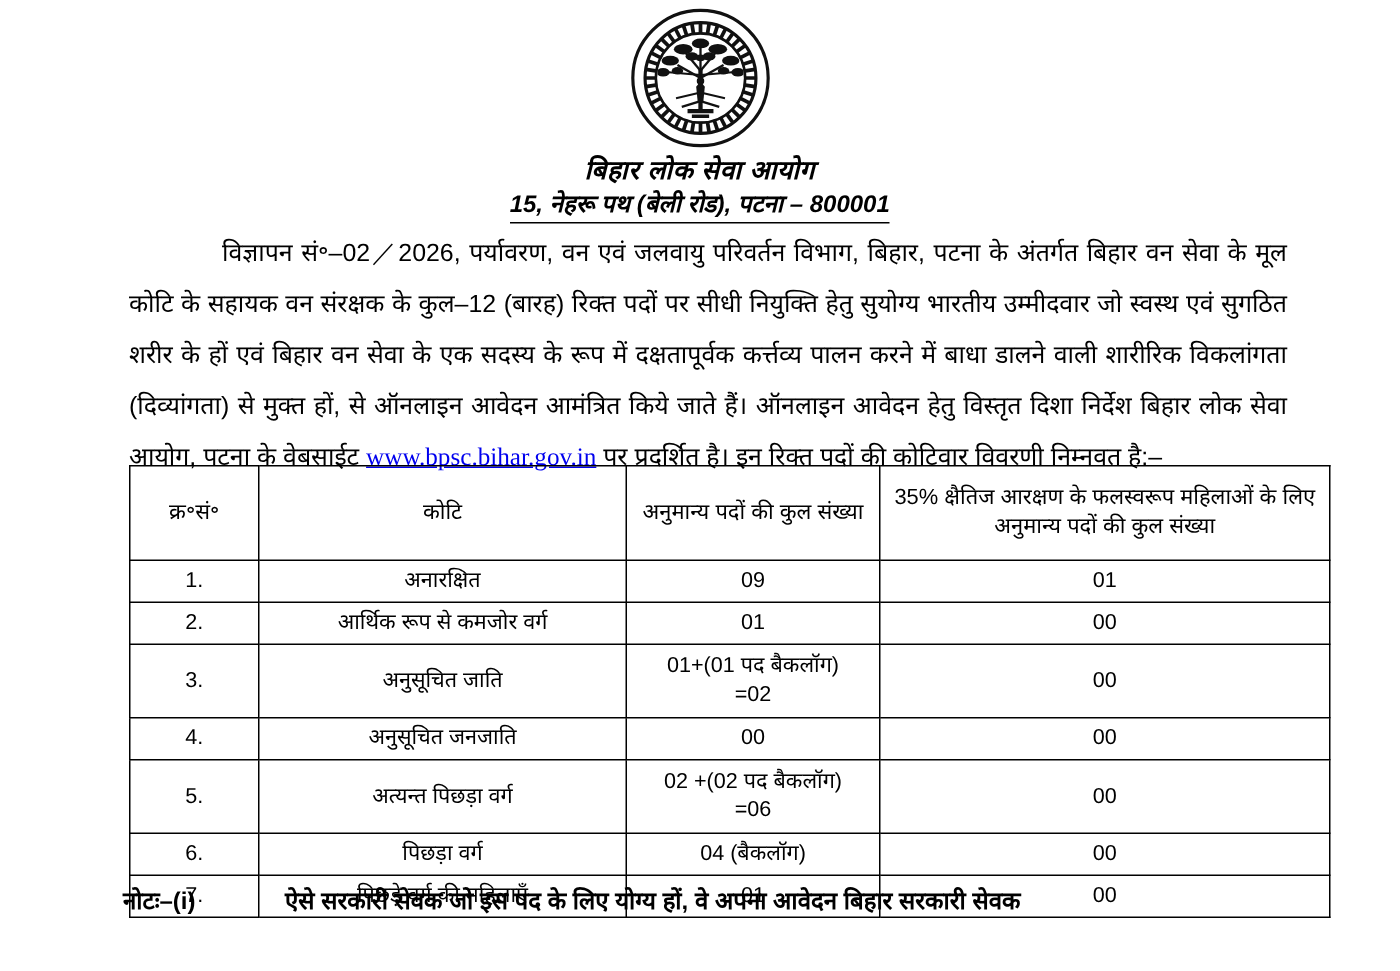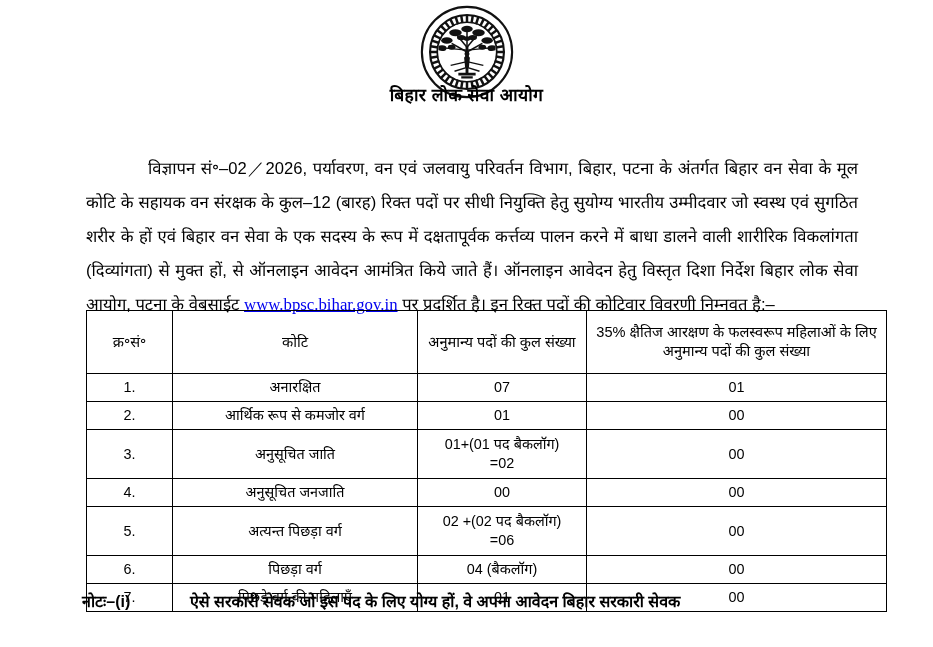--- a/index.html
+++ b/index.html
@@ -35,23 +35,24 @@
     width: 96px;
     height: 96px;
     position: relative;
   }
   .emblem svg { display: block; }
 
   
   .header {
     position: absolute;
     left: 0;
-    top: 84px;
+    top: 102px;
     width: 933px;
     text-align: center;
+    font-style: italic;
   }
   .org-name {
     font-size: 17.5px;
     font-weight: bold;
     letter-spacing: 0.4px;
     line-height: 22px;
   }
   .org-addr {
     font-size: 16px;
     font-weight: bold;
@@ -235,40 +236,41 @@
             <path d="M47 56 q3 -5 6 0 l-1 10 h-4 z"></path>
             <circle cx="50" cy="52" r="2.6"></circle>
           </g>
         </g>
       </svg>
     </div>
   </div>
 
   <div class="header">
     <div class="org-name">बिहार लोक सेवा आयोग</div>
+    <div class="org-addr">15, नेहरू पथ (बेली रोड), पटना – 800001</div>
   </div>
 
   <div class="body-para">
     <span class="indent"></span><span>विज्ञापन सं॰–02／2026, पर्यावरण, वन एवं जलवायु परिवर्तन विभाग, बिहार, पटना के अंतर्गत बिहार वन सेवा के मूल कोटि के सहायक वन संरक्षक के कुल–12 (बारह) रिक्त पदों पर सीधी नियुक्ति हेतु सुयोग्य भारतीय उम्मीदवार जो स्वस्थ एवं सुगठित शरीर के हों एवं बिहार वन सेवा के एक सदस्य के रूप में दक्षतापूर्वक कर्त्तव्य पालन करने में बाधा डालने वाली शारीरिक विकलांगता (दिव्यांगता) से मुक्त हों, से ऑनलाइन आवेदन आमंत्रित किये जाते हैं। ऑनलाइन आवेदन हेतु विस्तृत दिशा निर्देश बिहार लोक सेवा आयोग, पटना के वेबसाईट </span><a class="link-url" href="#">www.bpsc.bihar.gov.in</a><span> पर प्रदर्शित है। इन रिक्त पदों की कोटिवार विवरणी निम्नवत है:–</span>
   </div>
 
   <table class="vac-table">
     <thead>
       <tr>
         <td class="col-sn">क्र॰सं॰</td>
         <td class="col-cat">कोटि</td>
         <td class="col-total">अनुमान्य पदों की कुल संख्या</td>
         <td class="col-women">35% क्षैतिज आरक्षण के फलस्वरूप महिलाओं के लिए अनुमान्य पदों की कुल संख्या</td>
       </tr>
     </thead>
     <tbody>
       <tr class="r-short">
         <td>1.</td>
         <td class="cell-cat">अनारक्षित</td>
-        <td>07</td>
+        <td>09</td>
         <td>01</td>
       </tr>
       <tr class="r-short">
         <td>2.</td>
         <td class="cell-cat">आर्थिक रूप से कमजोर वर्ग</td>
         <td>01</td>
         <td>00</td>
       </tr>
       <tr class="r-tall">
         <td>3.</td>

